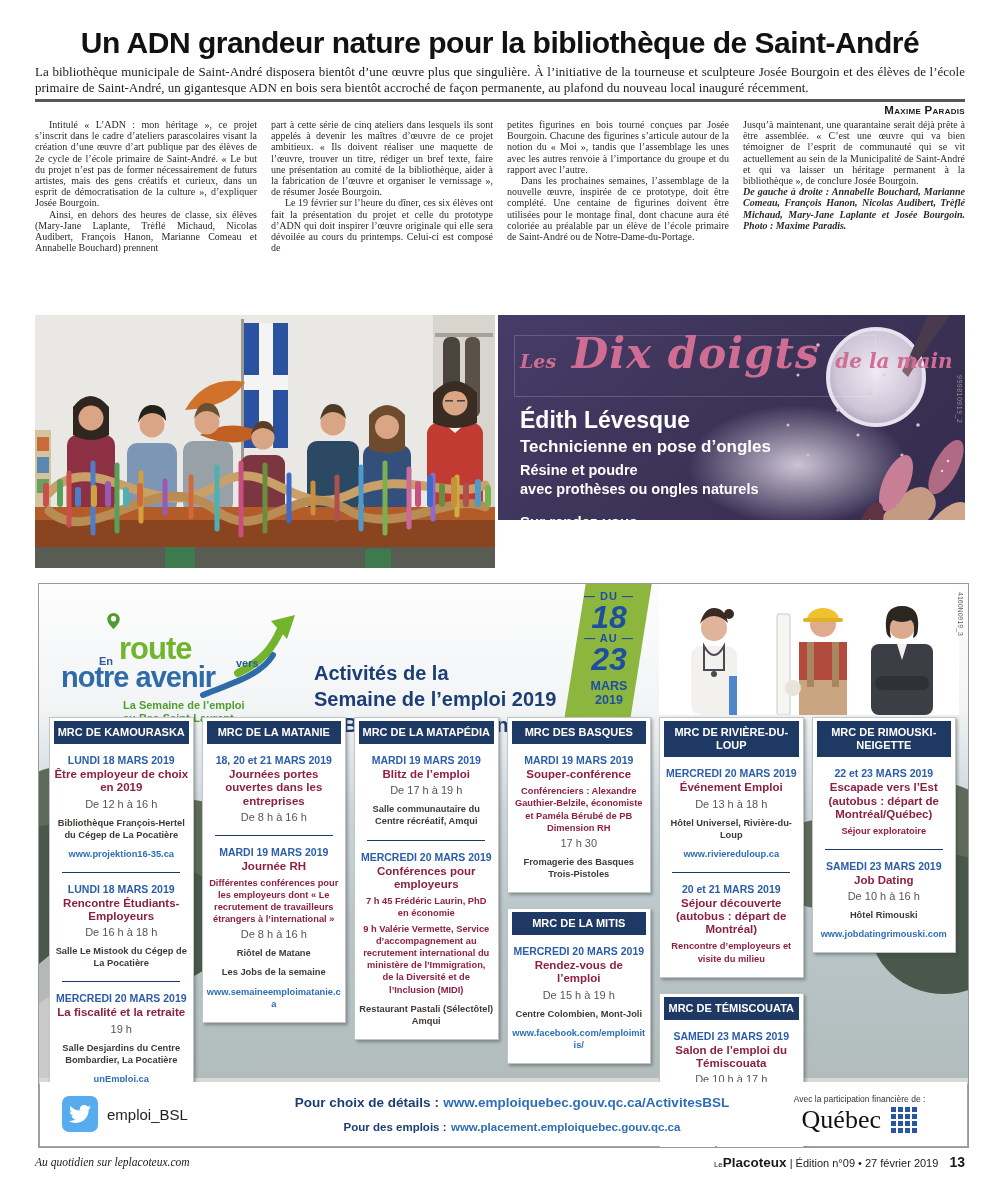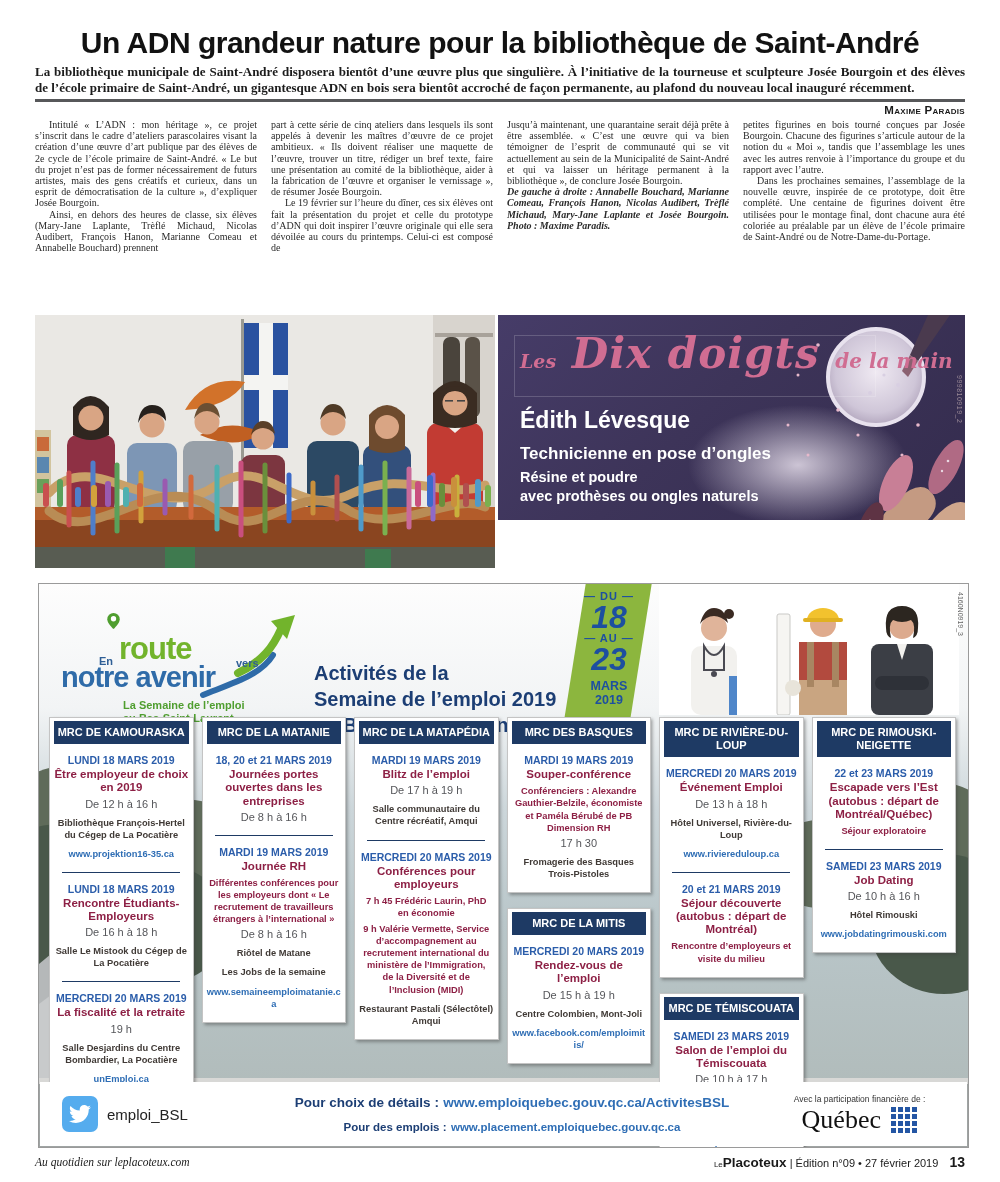--- a/index.html
+++ b/index.html
@@ -4,21 +4,21 @@
 <style>
   html,body{margin:0;padding:0;background:#fff;}
   .page{position:relative;width:1000px;height:1182px;background:#fff;overflow:hidden;
         font-family:"Liberation Sans",sans-serif;color:#222;}
 
   
   .headline{position:absolute;top:26px;left:0;width:1000px;text-align:center;
     font-family:"Liberation Sans",sans-serif;font-weight:bold;font-size:30px;color:#121212;
     letter-spacing:-0.5px;}
   .lede{position:absolute;top:64px;left:35px;width:930px;
-    font-family:"Liberation Serif",serif;font-weight:bold;font-size:13px;line-height:1.26;
+    font-family:"Liberation Serif",serif;font-weight:normal;font-size:13px;line-height:1.26;
     text-align:justify;color:#1c1c1c;}
   .rule{position:absolute;top:99px;left:35px;width:930px;height:3px;background:#57585a;}
   .byline{position:absolute;top:104px;right:35px;font-weight:bold;font-size:11.5px;
     font-variant:small-caps;letter-spacing:.3px;color:#1a1a1a;}
   .cols{position:absolute;top:119px;left:35px;width:930px;display:flex;gap:14px;}
   .col{flex:1;font-family:"Liberation Serif",serif;font-size:10px;line-height:1.12;
     text-align:justify;color:#2a2a2a;}
   .col p{margin:0;}
   .col p.ind{text-indent:14px;}
   .col p + p{margin-top:0;}
@@ -31,21 +31,21 @@
   .nail{position:absolute;top:315px;left:498px;width:467px;height:205px;
     background:linear-gradient(135deg,#463c68 0%,#3d3459 45%,#342c4e 100%);overflow:hidden;color:#fff;}
   .nail .frame{position:absolute;left:16px;top:20px;width:360px;height:60px;
     border:1px solid rgba(255,255,255,.18);}
   .nail .brand{position:absolute;left:22px;top:14px;white-space:nowrap;
     font-family:"DejaVu Serif",serif;font-style:italic;color:#d06d92;}
   .nail .brand .b1{font-size:19px;font-weight:bold;}
   .nail .brand .b2{font-size:42px;font-weight:bold;letter-spacing:1px;}
   .nail .brand .b3{font-size:20px;font-weight:bold;}
   .nail .txt{position:absolute;left:22px;top:92px;font-family:"Liberation Sans",sans-serif;}
-  .nail .name{font-size:23px;font-weight:bold;margin-bottom:10px;}
+  .nail .name{font-size:23px;font-weight:bold;margin-bottom:3px;}
   .nail .job{font-size:17px;font-weight:bold;margin-bottom:4px;}
   .nail .l{font-size:14.5px;font-weight:bold;line-height:1.3;}
   .nail .contact{margin-top:12px;font-size:15px;font-weight:bold;line-height:1.45;}
   .nail .fbrow{display:flex;align-items:center;gap:14px;}
   .fb{width:24px;height:24px;background:#3a5a98;border-radius:3px;color:#fff;
     font-family:"Liberation Serif",serif;font-weight:bold;font-size:19px;line-height:23px;
     text-align:center;}
   .vcode{position:absolute;font-size:7px;color:#9b8a97;writing-mode:vertical-rl;
     letter-spacing:.5px;}
 
@@ -134,26 +134,26 @@
   <div class="cols">
     <div class="col">
       <p class="ind">Intitulé « L’ADN : mon héritage », ce projet s’inscrit dans le cadre d’ateliers parascolaires visant la création d’une œuvre d’art publique par des élèves de 2e cycle de l’école primaire de Saint-André. « Le but du projet n’est pas de former nécessairement de futurs artistes, mais des gens créatifs et curieux, dans un esprit de démocratisation de la culture », d’expliquer Josée Bourgoin.</p>
       <p class="ind">Ainsi, en dehors des heures de classe, six élèves (Mary-Jane Laplante, Trèflé Michaud, Nicolas Audibert, François Hanon, Marianne Comeau et Annabelle Bouchard) prennent</p>
     </div>
     <div class="col">
       <p>part à cette série de cinq ateliers dans lesquels ils sont appelés à devenir les maîtres d’œuvre de ce projet ambitieux. « Ils doivent réaliser une maquette de l’œuvre, trouver un titre, rédiger un bref texte, faire une présentation au comité de la bibliothèque, aider à la fabrication de l’œuvre et organiser le vernissage », de résumer Josée Bourgoin.</p>
       <p class="ind">Le 19 février sur l’heure du dîner, ces six élèves ont fait la présentation du projet et celle du prototype d’ADN qui doit inspirer l’œuvre originale qui elle sera dévoilée au cours du printemps. Celui-ci est composé de</p>
     </div>
     <div class="col">
+      <p>petites figurines en bois tourné conçues par Josée Bourgoin. Chacune des figurines s’articule autour de la notion du « Moi », tandis que l’assemblage les unes avec les autres renvoie à l’importance du groupe et du rapport avec l’autre.</p>
+      <p class="ind">Dans les prochaines semaines, l’assemblage de la nouvelle œuvre, inspirée de ce prototype, doit être complété. Une centaine de figurines doivent être utilisées pour le montage final, dont chacune aura été coloriée au préalable par un élève de l’école primaire de Saint-André ou de Notre-Dame-du-Portage.</p>
+    </div>
+    <div class="col">
       <p>Jusqu’à maintenant, une quarantaine serait déjà prête à être assemblée. « C’est une œuvre qui va bien témoigner de l’esprit de communauté qui se vit actuellement au sein de la Municipalité de Saint-André et qui va laisser un héritage permanent à la bibliothèque », de conclure Josée Bourgoin.</p>
       <p class="caption">De gauche à droite : Annabelle Bouchard, Marianne Comeau, François Hanon, Nicolas Audibert, Trèflé Michaud, Mary-Jane Laplante et Josée Bourgoin. Photo : Maxime Paradis.</p>
-    </div>
-    <div class="col">
-      <p>petites figurines en bois tourné conçues par Josée Bourgoin. Chacune des figurines s’articule autour de la notion du « Moi », tandis que l’assemblage les unes avec les autres renvoie à l’importance du groupe et du rapport avec l’autre.</p>
-      <p class="ind">Dans les prochaines semaines, l’assemblage de la nouvelle œuvre, inspirée de ce prototype, doit être complété. Une centaine de figurines doivent être utilisées pour le montage final, dont chacune aura été coloriée au préalable par un élève de l’école primaire de Saint-André ou de Notre-Dame-du-Portage.</p>
     </div>
   </div>
 
   <div class="photo">
     <svg width="460" height="253" viewBox="0 0 460 253">
       <rect width="460" height="253" fill="#eae8e4"></rect>
       <rect x="398" y="0" width="62" height="253" fill="#d8d4ce"></rect>
       <rect x="400" y="18" width="58" height="4" fill="#a8a29a"></rect>
       <rect x="408" y="22" width="17" height="72" rx="7" fill="#4a443c"></rect>
       <rect x="430" y="22" width="15" height="80" rx="6" fill="#5a5248"></rect>

